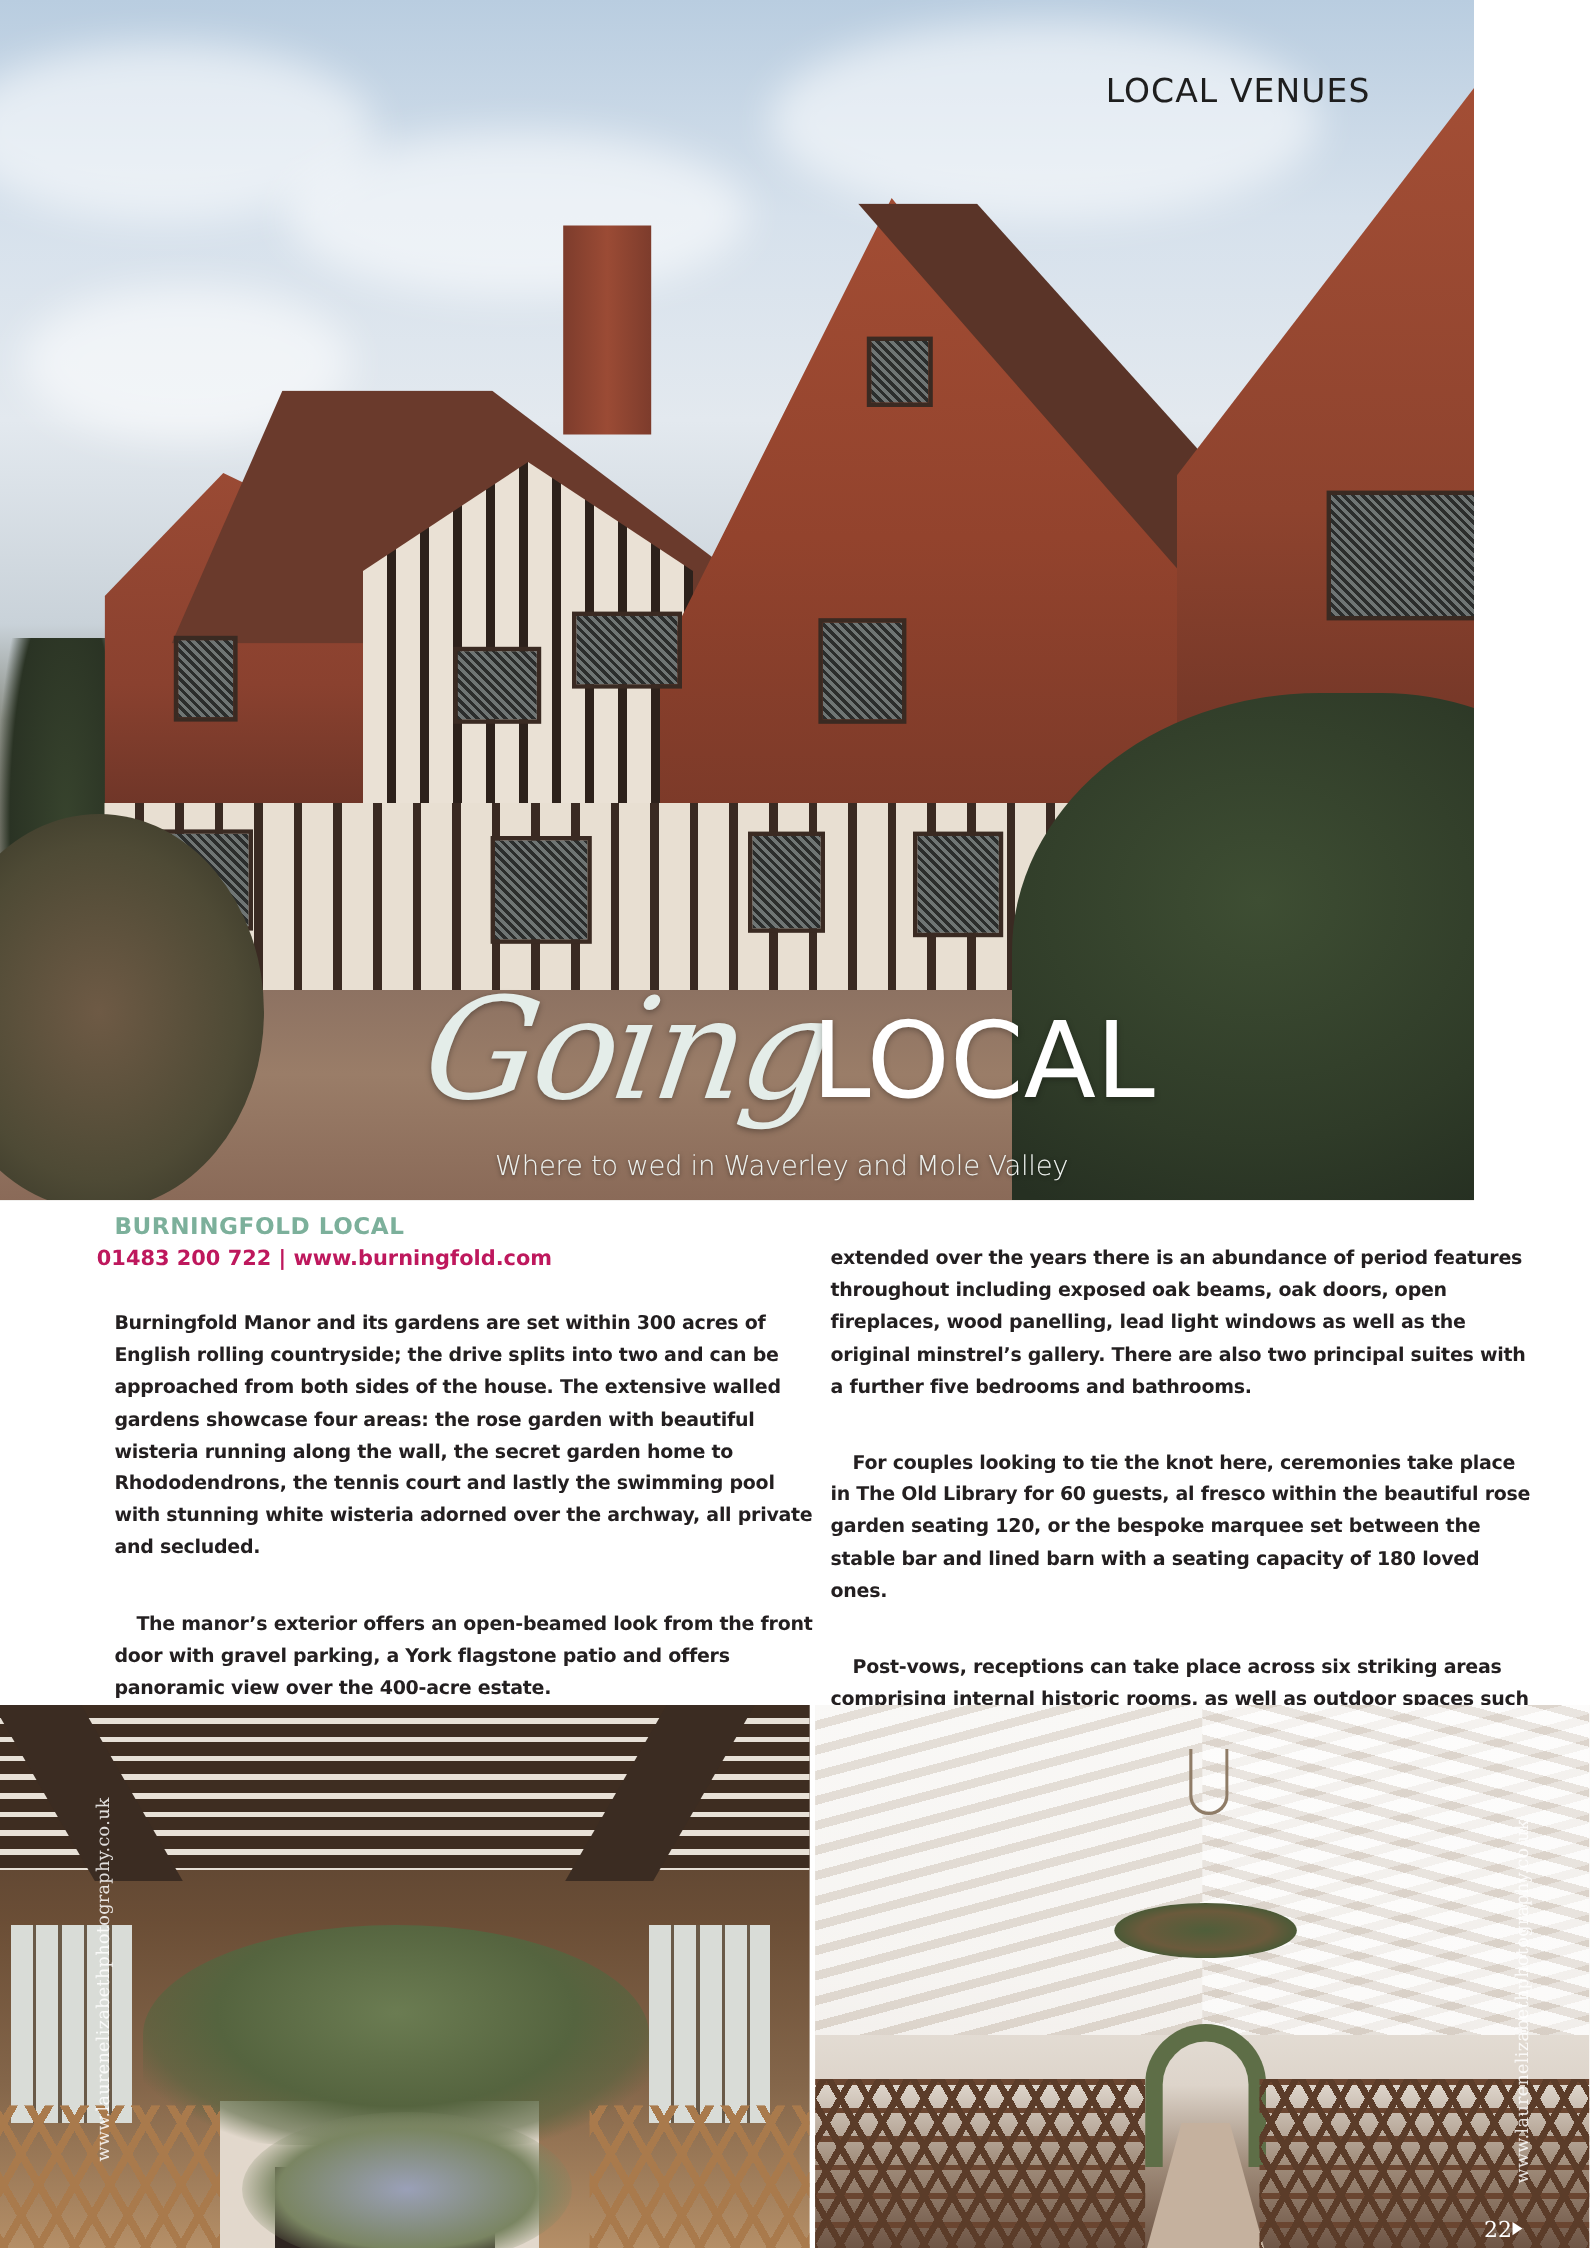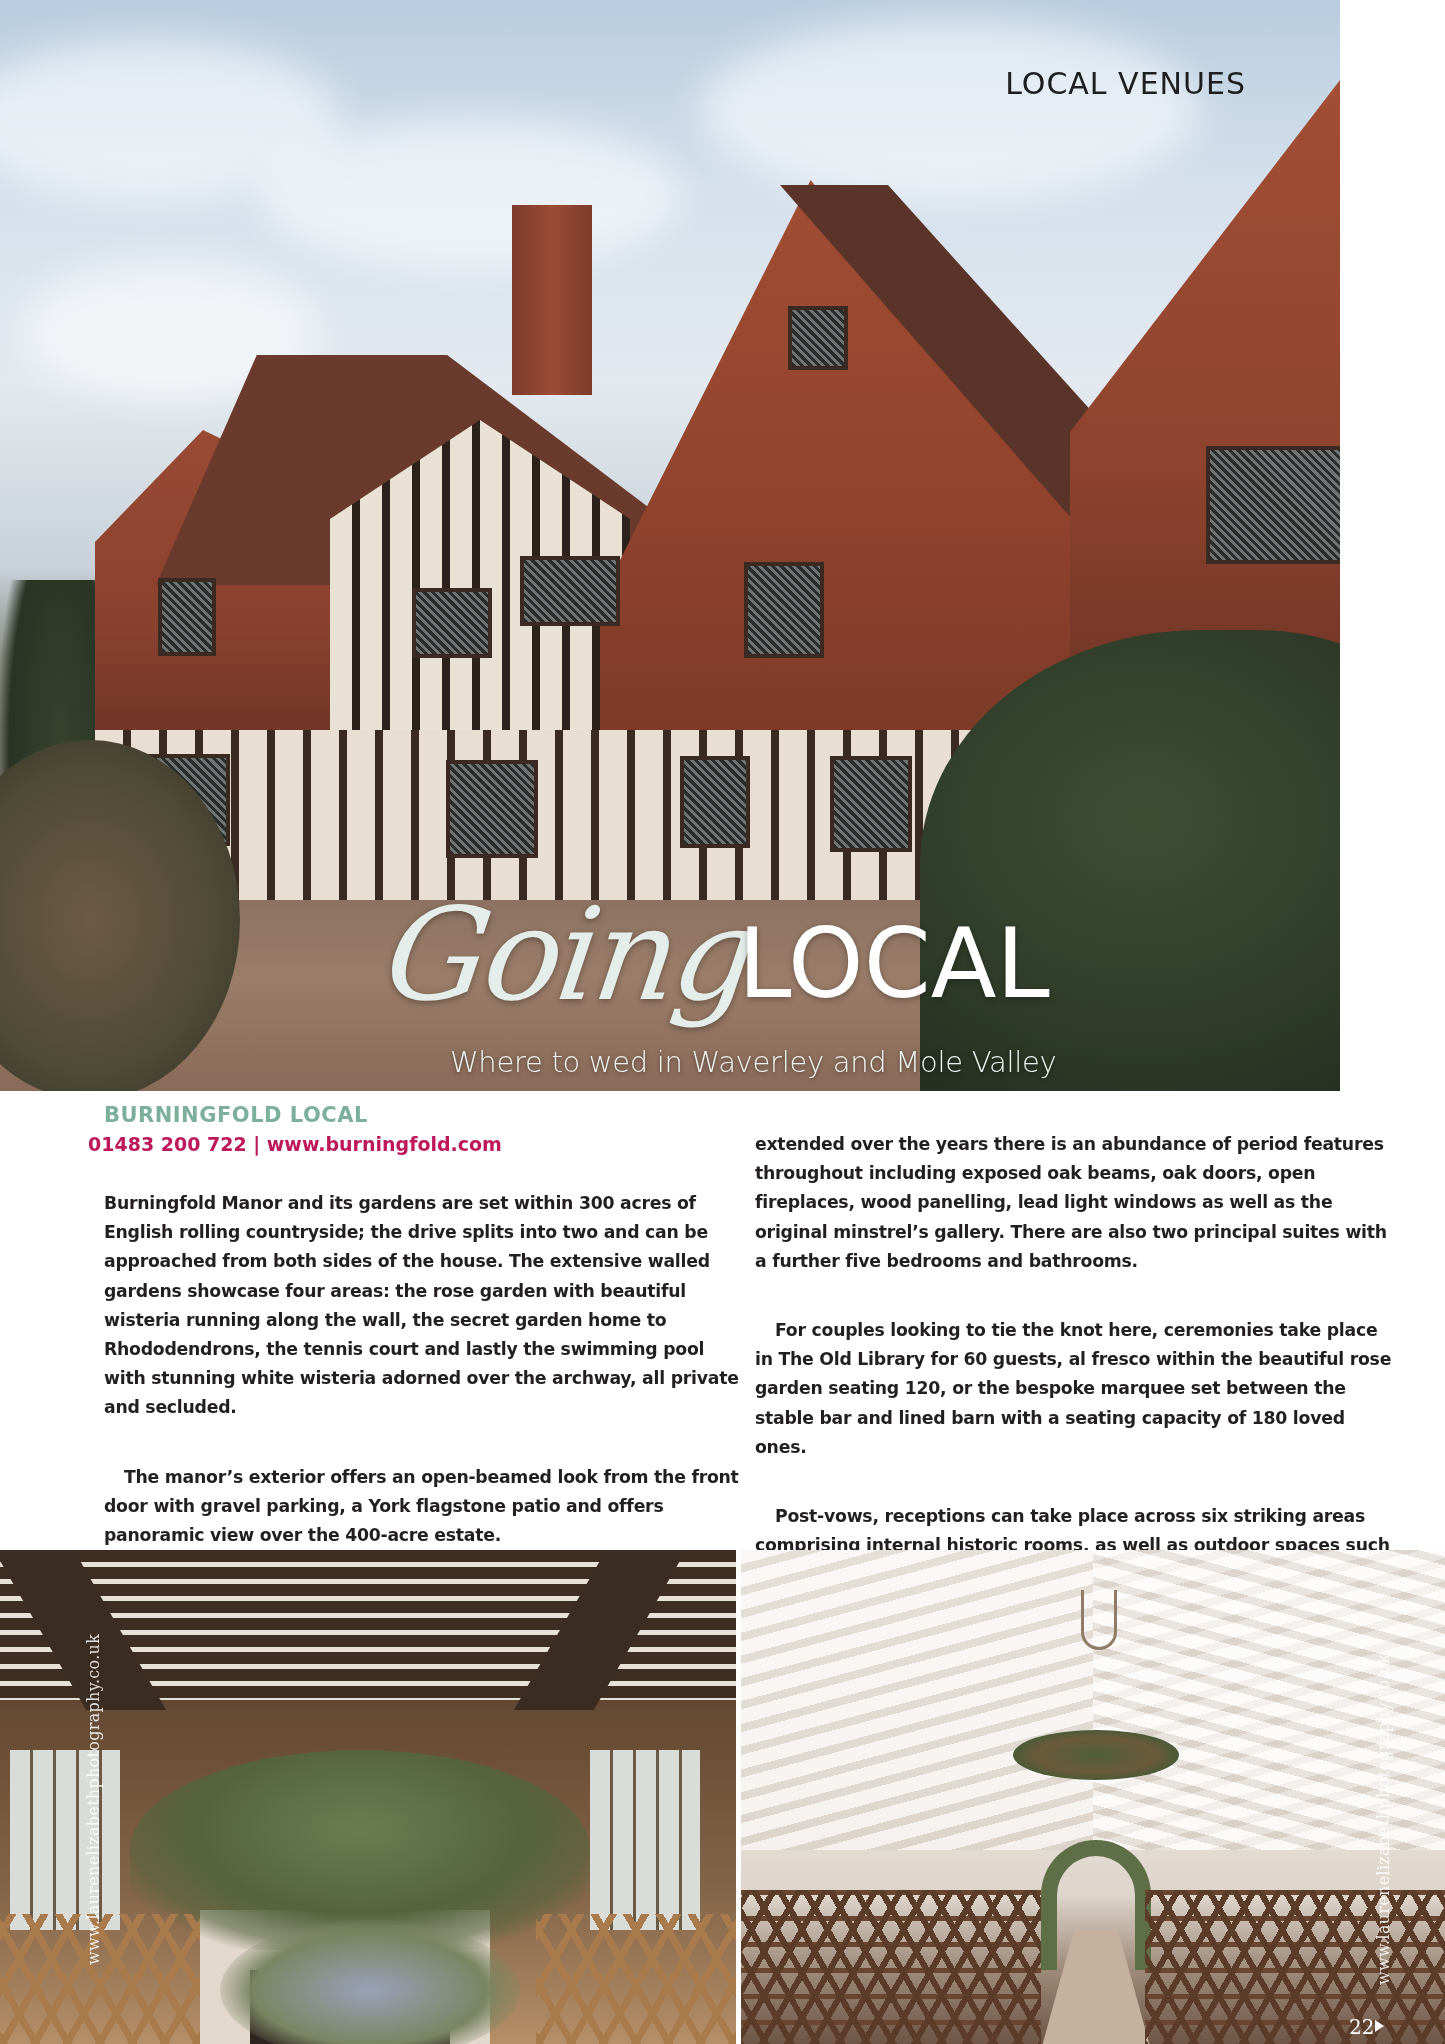--- a/index.html
+++ b/index.html
@@ -35,21 +35,21 @@
   .title-script {
     position: absolute; left: 388px; top: 880px; font-family: "DejaVu Serif", serif; font-style: italic;
     font-size: 128px; color: #e4ede9; text-shadow: 0 2px 6px rgba(0,0,0,0.35); letter-spacing: -4px; transform: skewX(-8deg);
   }
   .title-caps {
     position: absolute; left: 738px; top: 908px; font-family: "DejaVu Sans", sans-serif; font-weight: 400;
     font-size: 96px; color: #ffffff; letter-spacing: 0px; text-shadow: 0 2px 6px rgba(0,0,0,0.3);
   }
   .subtitle {
     position: absolute; left: 450px; top: 1045px; font-family: "DejaVu Sans", sans-serif; font-weight: 300;
-    font-size: 29px; color: #eef2ef; text-shadow: 0 1px 4px rgba(0,0,0,0.5); letter-spacing: -0.3px;
+    font-size: 25px; color: #eef2ef; text-shadow: 0 1px 4px rgba(0,0,0,0.5); letter-spacing: -0.3px;
   }
   .photo-credit {
     position: absolute; font-family: "DejaVu Serif", serif; font-size: 16px; color: rgba(255,255,255,0.85);
     writing-mode: vertical-rl; transform: rotate(180deg); white-space: nowrap; letter-spacing: 0.3px;
   }
 
   
   .venue-name { position: absolute; left: 104px; top: 1103px; font-size: 21px; font-weight: 700; color: #7cb09b; letter-spacing: 0.5px; font-family: "DejaVu Sans", sans-serif; }
   .venue-contact { position: absolute; left: 88px; top: 1133px; font-size: 19px; font-weight: 700; color: #be185d; font-family: "DejaVu Sans", sans-serif; }
   .column { position: absolute; font-family: "DejaVu Sans", sans-serif; font-size: 17.3px; line-height: 29.2px; color: #231f20; letter-spacing: -0.25px; font-weight: 700; }

